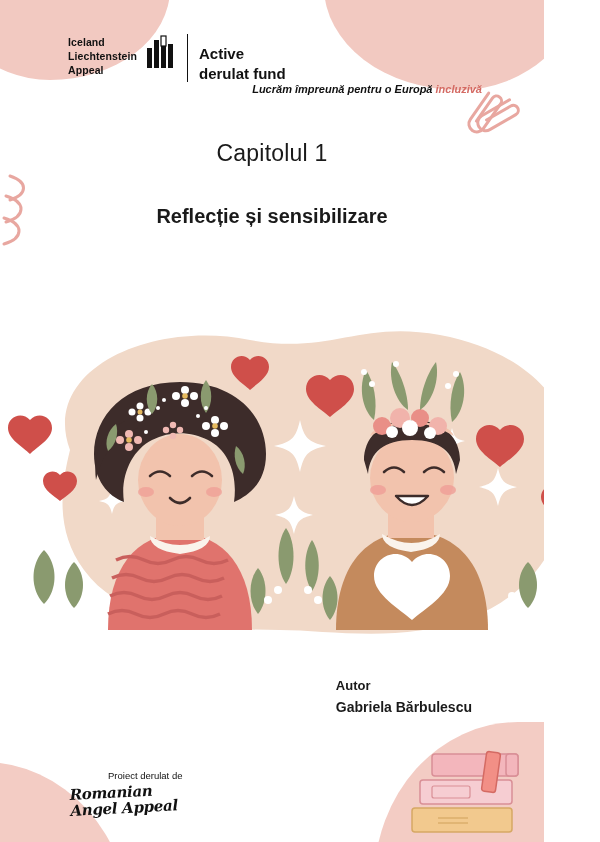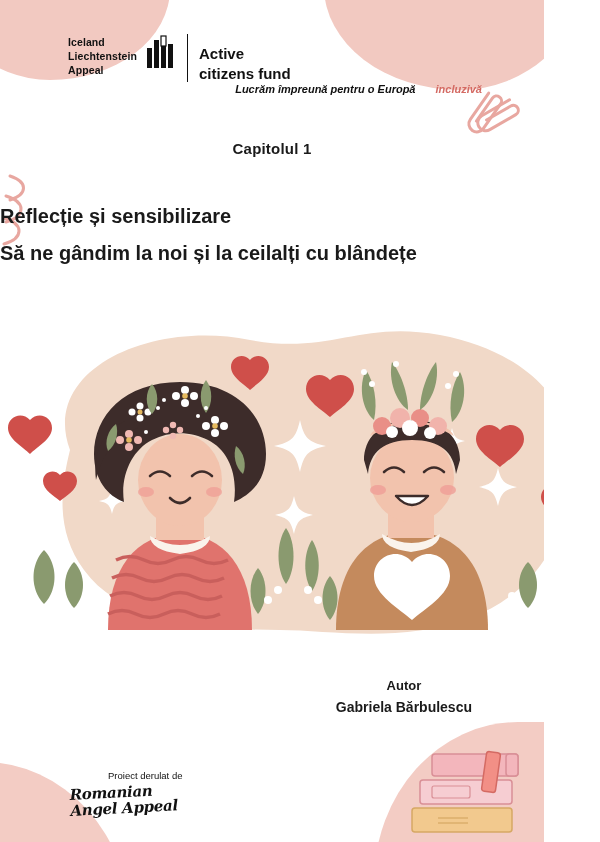--- a/index.html
+++ b/index.html
@@ -95,53 +95,54 @@
   
   .tagline {
     position: absolute;
     right: 62px;
     top: 83px;
     font-size: 11px;
     font-style: italic;
     font-weight: 700;
     color: #111;
   }
-  .tagline .accent { color: #d46a63; font-style: italic; margin-left: 17px; }
+  .tagline .accent { color: #d46a63; font-style: italic; }
 
   
   .chapter-title {
     position: absolute;
     top: 140px;
     left: 0; right: 0;
     text-align: center;
-    font-size: 15px;
-    font-weight: 700;
+    font-size: 23px;
+    font-weight: 400;
     letter-spacing: .2px;
   }
   .subtitle-block {
     position: absolute;
     top: 205px;
     left: 0; right: 0;
+    text-align: center;
   }
   .subtitle-line1 {
     font-size: 20px;
     font-weight: 700;
     margin-bottom: 14px;
   }
   .subtitle-line2 {
     font-size: 20px;
     font-weight: 700;
   }
 
   
   .author-block {
     position: absolute;
     right: 72px;
     top: 678px;
-    text-align: center;
+    text-align: left;
   }
   .author-label {
     font-size: 13px;
     font-weight: 700;
     margin-bottom: 6px;
   }
   .author-name {
     font-size: 14px;
     font-weight: 700;
   }
@@ -245,33 +246,32 @@
         <rect x="8" y="6" width="5" height="28" fill="#111"></rect>
         <rect x="15" y="2" width="5" height="32" fill="#111"></rect>
         <rect x="22" y="10" width="5" height="24" fill="#111"></rect>
         <rect x="15" y="2" width="5" height="10" fill="#fff"></rect>
         <rect x="15" y="2" width="5" height="10" fill="none" stroke="#111" stroke-width="1.2"></rect>
       </svg>
     </div>
     <div class="logo-divider"></div>
     <div class="logo-right-text">
       <div>Active</div>
-      <div>citizens fund</div>
+      <div>derulat fund</div>
     </div>
   </div>
 
   <div class="tagline">
     <span>Lucrăm împreună pentru o Europă </span><span class="accent">incluzivă</span>
   </div>
 
   <div class="chapter-title">Capitolul 1</div>
 
   <div class="subtitle-block">
     <div class="subtitle-line1">Reflecție și sensibilizare</div>
-    <div class="subtitle-line2">Să ne gândim la noi și la ceilalți cu blândețe</div>
   </div>
 
   <div class="illustration">
     <svg width="600" height="370" viewBox="0 0 600 370">
 
       <path d="M70 150 C 40 70, 150 20, 250 40 C 330 55, 360 20, 440 35
                C 540 54, 590 120, 570 200 C 556 258, 520 300, 470 318
                C 400 344, 330 330, 280 330 C 200 330, 120 320, 84 270
                C 56 232, 60 190, 70 150 Z" fill="#f1d9c8"></path>
 

